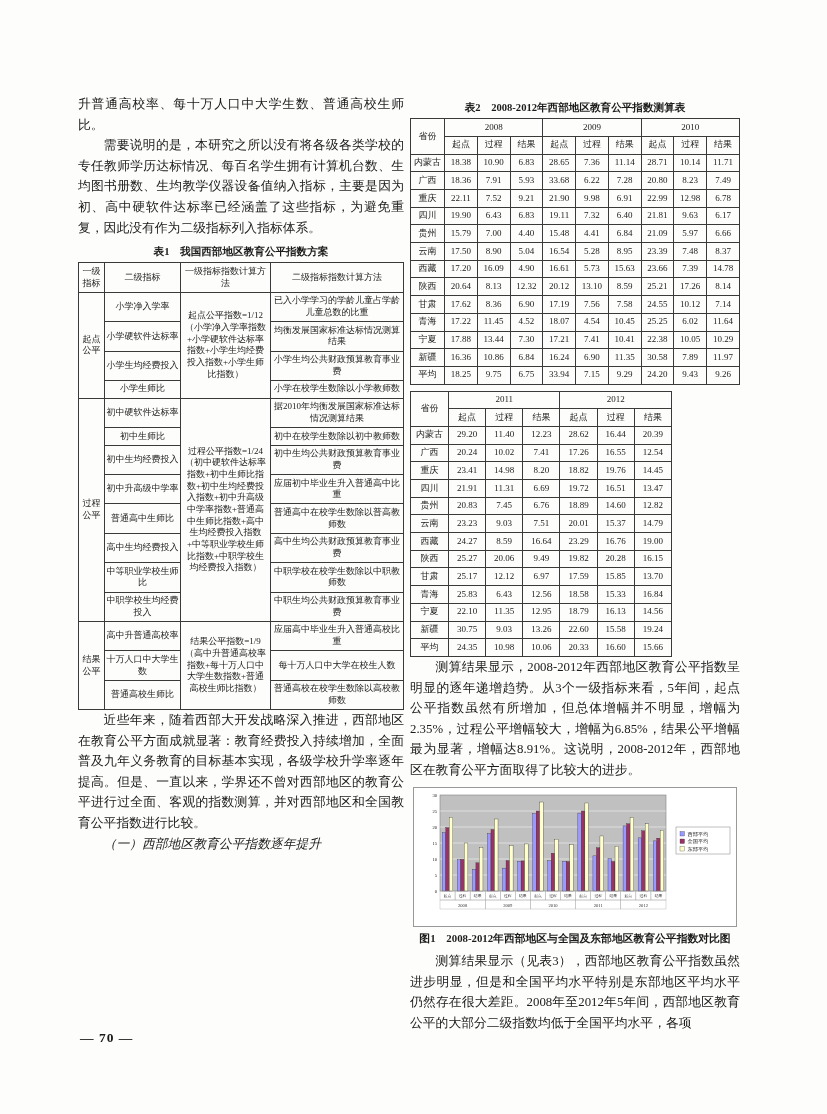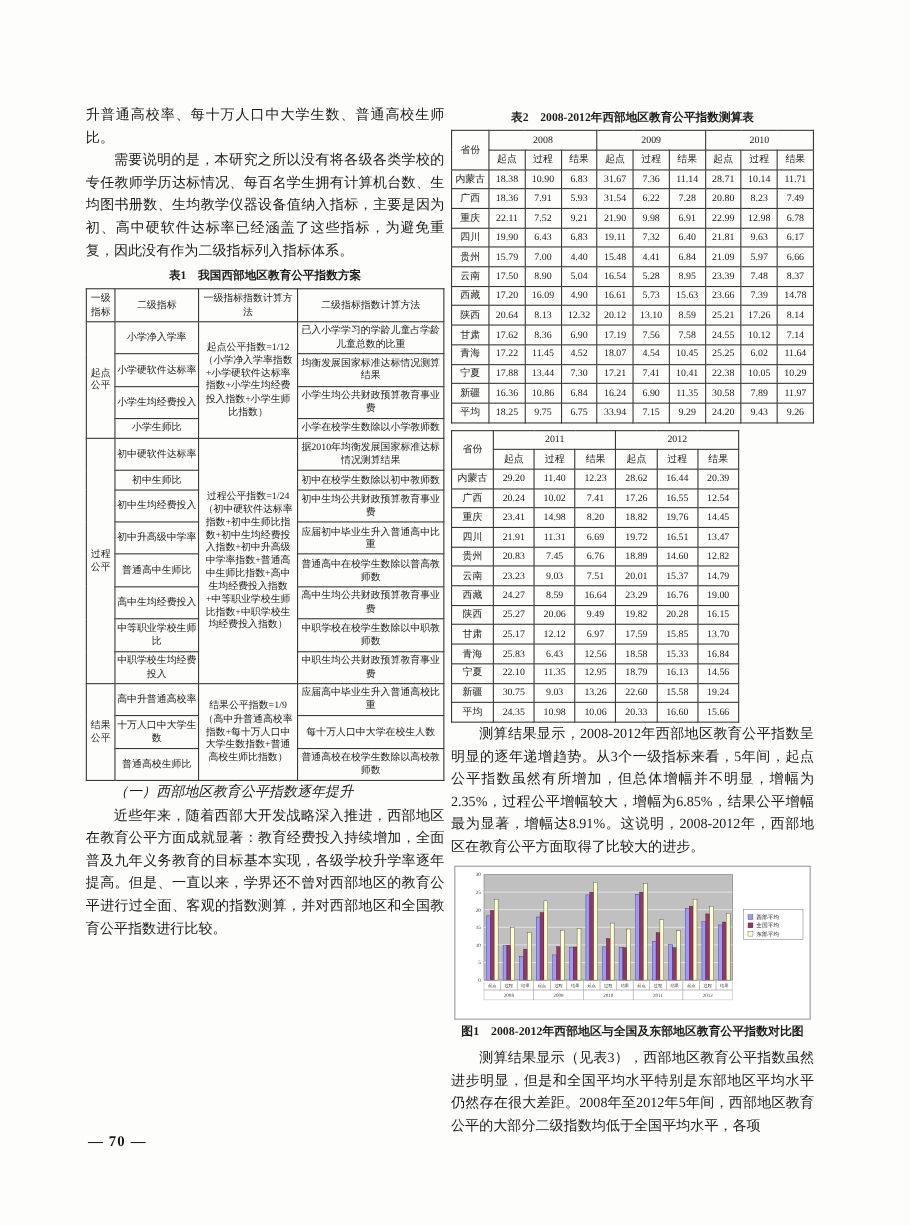--- a/index.html
+++ b/index.html
@@ -110,22 +110,22 @@
             <td class="t1-ind">十万人口中大学生数</td>
             <td>每十万人口中大学在校生人数</td>
           </tr>
           <tr>
             <td class="t1-ind">普通高校生师比</td>
             <td>普通高校在校学生数除以高校教师数</td>
           </tr>
         </tbody>
     </table>
 
+    <p class="body">近些年来，随着西部大开发战略深入推进，西部地区在教育公平方面成就显著：教育经费投入持续增加，全面普及九年义务教育的目标基本实现，各级学校升学率逐年提高。但是、一直以来，学界还不曾对西部地区的教育公平进行过全面、客观的指数测算，并对西部地区和全国教育公平指数进行比较。</p>
     <p class="body subhead">（一）西部地区教育公平指数逐年提升</p>
-    <p class="body">近些年来，随着西部大开发战略深入推进，西部地区在教育公平方面成就显著：教育经费投入持续增加，全面普及九年义务教育的目标基本实现，各级学校升学率逐年提高。但是、一直以来，学界还不曾对西部地区的教育公平进行过全面、客观的指数测算，并对西部地区和全国教育公平指数进行比较。</p>
   </div>
 
   <div class="col col-right">
     <div class="table-caption">表2　2008-2012年西部地区教育公平指数测算表</div>
     <table id="table2a">
         <thead>
           <tr>
             <th rowspan="2" class="t2-prov">省份</th>
             <th colspan="3">2008</th>
             <th colspan="3">2009</th>
@@ -142,33 +142,33 @@
             <th>过程</th>
             <th>结果</th>
           </tr>
         </thead>
         <tbody>
           <tr>
             <th class="t2-prov">内蒙古</th>
             <td>18.38</td>
             <td>10.90</td>
             <td>6.83</td>
-            <td>31.67</td>
+            <td>28.65</td>
             <td>7.36</td>
             <td>11.14</td>
             <td>28.71</td>
             <td>10.14</td>
             <td>11.71</td>
           </tr>
           <tr>
             <th class="t2-prov">广西</th>
             <td>18.36</td>
             <td>7.91</td>
             <td>5.93</td>
-            <td>31.54</td>
+            <td>33.68</td>
             <td>6.22</td>
             <td>7.28</td>
             <td>20.80</td>
             <td>8.23</td>
             <td>7.49</td>
           </tr>
           <tr>
             <th class="t2-prov">重庆</th>
             <td>22.11</td>
             <td>7.52</td>

